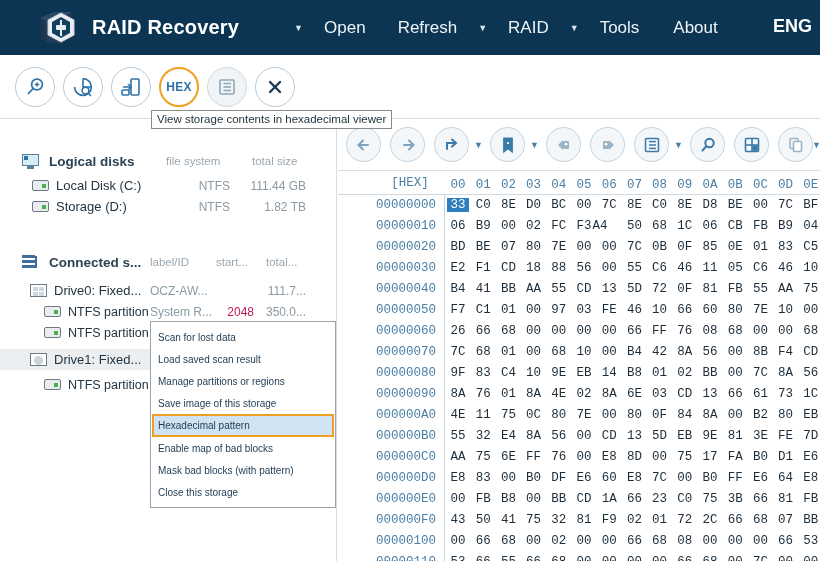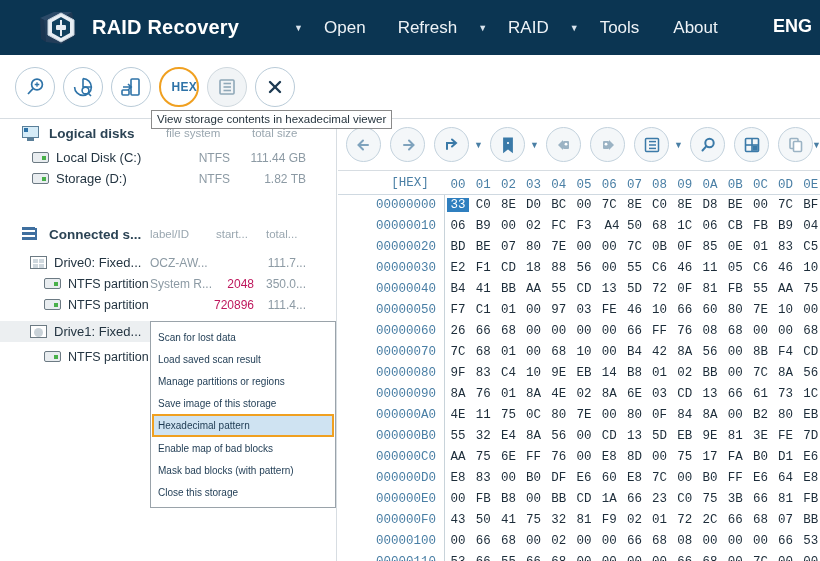--- a/index.html
+++ b/index.html
@@ -45,21 +45,21 @@
   .toolbar {
     position: absolute; left: 0; top: 55px; width: 820px; height: 64px;
     background: #ffffff; border-bottom: 1px solid #d7dde2;
   }
   .tb-btn {
     position: absolute; top: 12px; width: 40px; height: 40px;
     border-radius: 50%; border: 1.6px solid #b9cbd8; background: #ffffff;
     display: flex; align-items: center; justify-content: center;
     color: #2e73a8;
   }
-  .tb-btn.active { border-color: #f0a020; border-width: 2px; justify-content: flex-end; }
+  .tb-btn.active { border-color: #f0a020; border-width: 2px; }
   .tb-btn.muted { border-color: #cfd8de; background: #f1f4f6; color: #8fa8b8; }
   .hexlabel { font-size: 12px; font-weight: bold; color: #2e73a8; letter-spacing: .3px; }
 
   .tooltip {
     position: absolute; left: 151px; top: 110px;
     background: #ffffff; border: 1px solid #8a8a8a;
     font-size: 11.5px; color: #26353f; padding: 2px 5px 3px 5px;
     white-space: nowrap; z-index: 40;
   }
 
@@ -240,21 +240,21 @@
         <line x1="6" y1="6" x2="16" y2="16"></line>
           <line x1="16" y1="6" x2="6" y2="16"></line>
       </svg>
     </div>
   </div>
 
   <div class="tooltip">View storage contents in hexadecimal viewer</div>
 
   <div class="leftpanel">
 
-    <div class="sect-head" style="margin-top:0">
+    <div class="sect-head" style="margin-top:28px">
       <span class="ic ic-monitor">
         <span class="scr"></span>
           <span class="dot"></span>
           <span class="stand"></span>
       </span>
       <span class="sect-title">Logical disks</span>
       <span class="col-hdr" style="left:166px">file system</span>
       <span class="col-hdr" style="left:252px">total size</span>
     </div>
 
@@ -467,21 +467,21 @@
         </div>
         <div class="hrow">
           <span class="offs">00000010</span>
           <span class="vline"></span>
           <span class="byte" style="left: 109px;">06</span>
           <span class="byte" style="left: 134.2px;">B9</span>
           <span class="byte" style="left: 159.4px;">00</span>
           <span class="byte" style="left: 184.6px;">02</span>
           <span class="byte" style="left: 209.8px;">FC</span>
           <span class="byte" style="left: 235px;">F3</span>
-          <span class="byte" style="left: 263px;">A4</span>
+          <span class="byte" style="left: 251px;">A4</span>
           <span class="byte" style="left: 285.4px;">50</span>
           <span class="byte" style="left: 310.6px;">68</span>
           <span class="byte" style="left: 335.8px;">1C</span>
           <span class="byte" style="left: 361px;">06</span>
           <span class="byte" style="left: 386.2px;">CB</span>
           <span class="byte" style="left: 411.4px;">FB</span>
           <span class="byte" style="left: 436.6px;">B9</span>
           <span class="byte" style="left: 461.8px;">04</span>
         </div>
         <div class="hrow">

